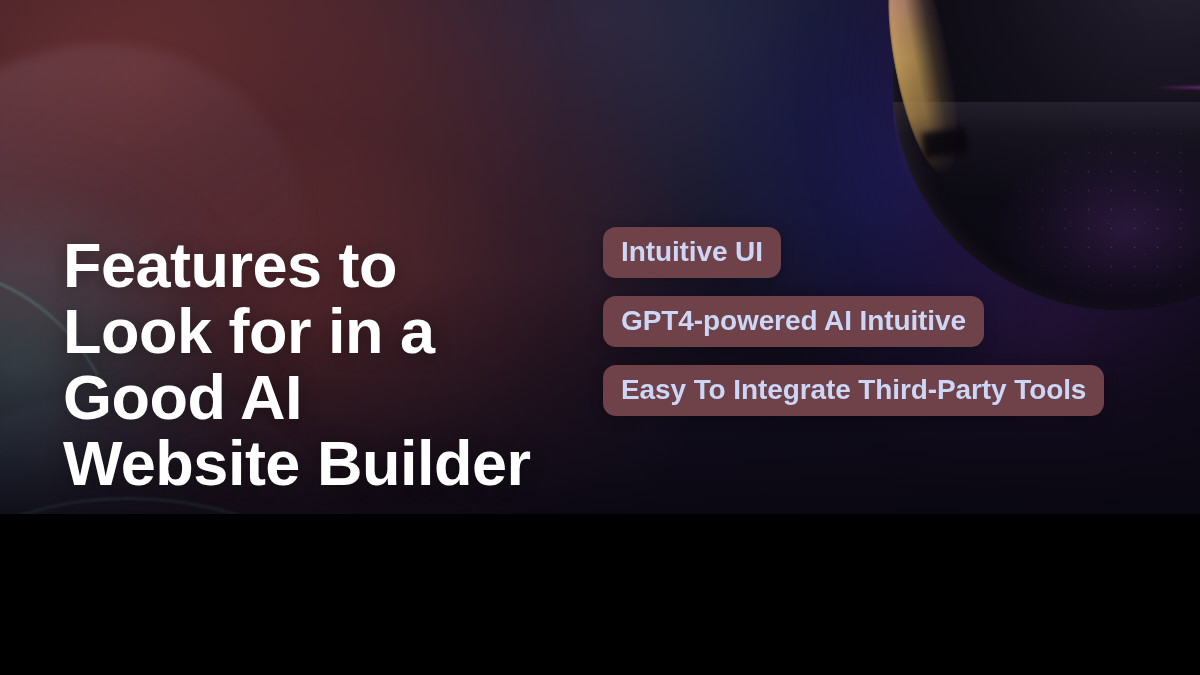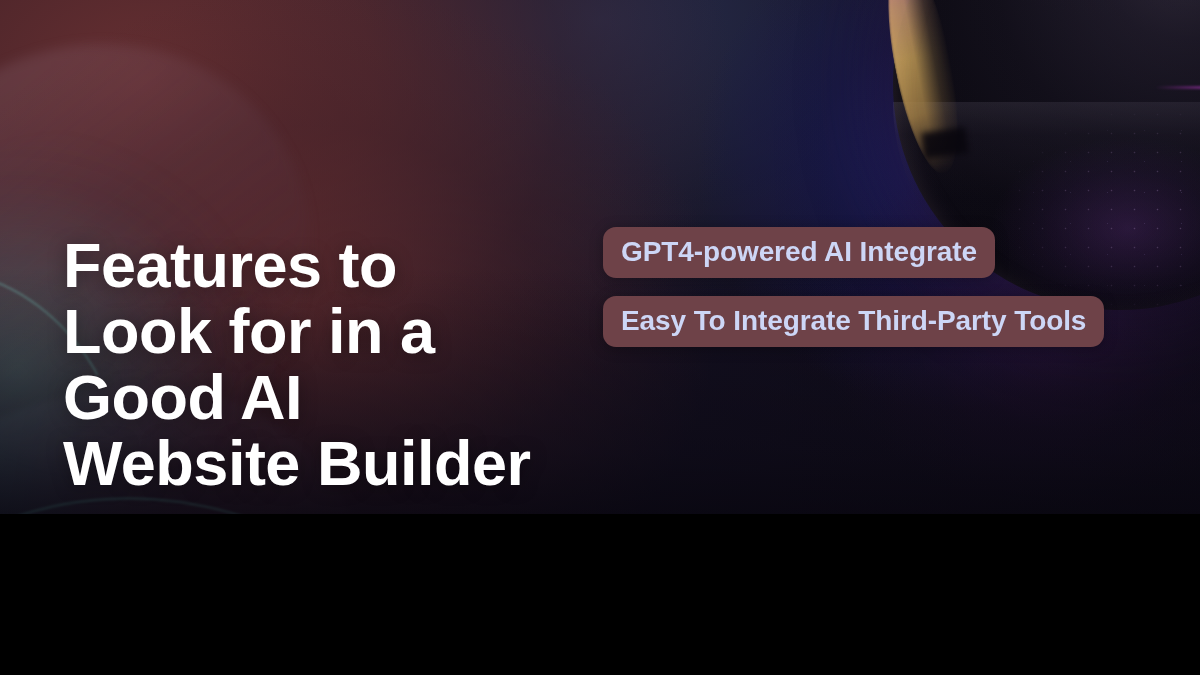--- a/index.html
+++ b/index.html
@@ -286,18 +286,19 @@
   <div class="bg-layer bg-vignette"></div>
 
   <div class="content">
 
     <h1 class="headline">Features to
 Look for in a
 Good AI
 Website Builder</h1>
 
     <ul class="pill-list">
-      <li class="pill">GPT4-powered AI Integrate</li>
+      <li class="pill">Intuitive UI</li>
+      <li class="pill">GPT4-powered AI Intuitive</li>
       <li class="pill">Easy To Integrate Third-Party Tools</li>
     </ul>
 
   </div>
 </div>
 
 </body></html>

